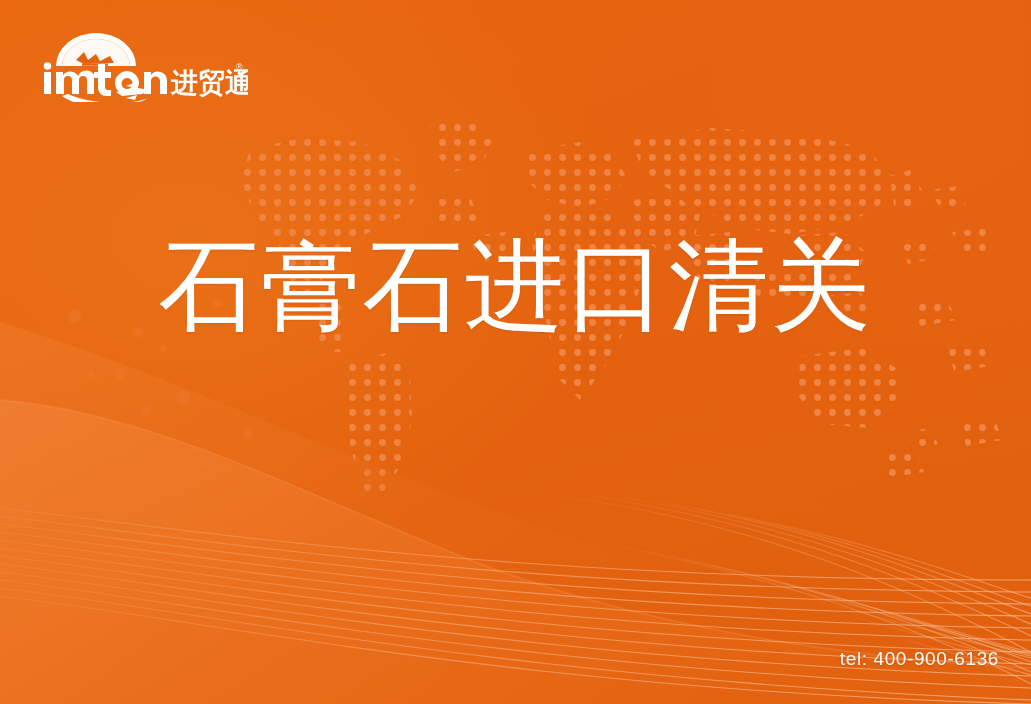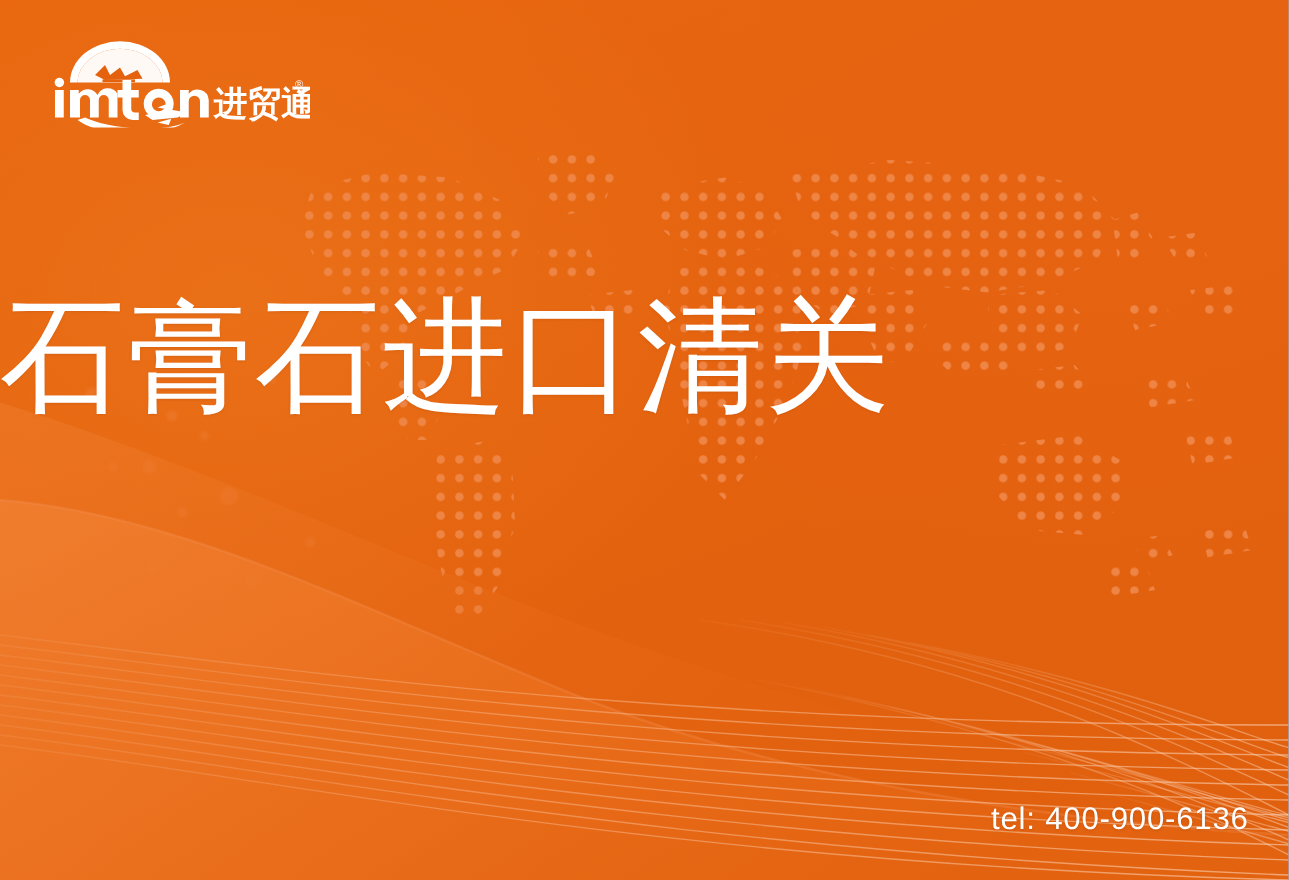--- a/index.html
+++ b/index.html
@@ -59,36 +59,37 @@
     width: 210px;
     height: 72px;
   }
 
   
   .headline {
     position: absolute;
     left: 0;
     top: 228px;
     width: 1031px;
+    text-align: center;
     color: #ffffff;
     font-size: 100px;
     line-height: 115px;
     font-weight: 300;
     letter-spacing: 2px;
     text-shadow: 0 1px 2px rgba(140,55,0,.18);
   }
   .headline .ln { display:block; white-space: nowrap; }
 
   
   .phone {
     position: absolute;
     right: 32px;
     bottom: 34px;
     color: #ffffff;
-    font-size: 25px;
+    font-size: 19px;
     font-weight: 400;
     letter-spacing: .6px;
     text-shadow: 0 1px 2px rgba(150,60,0,.35);
   }
 </style>
 </head>
 <body>
 
 <div id="banner">
 

